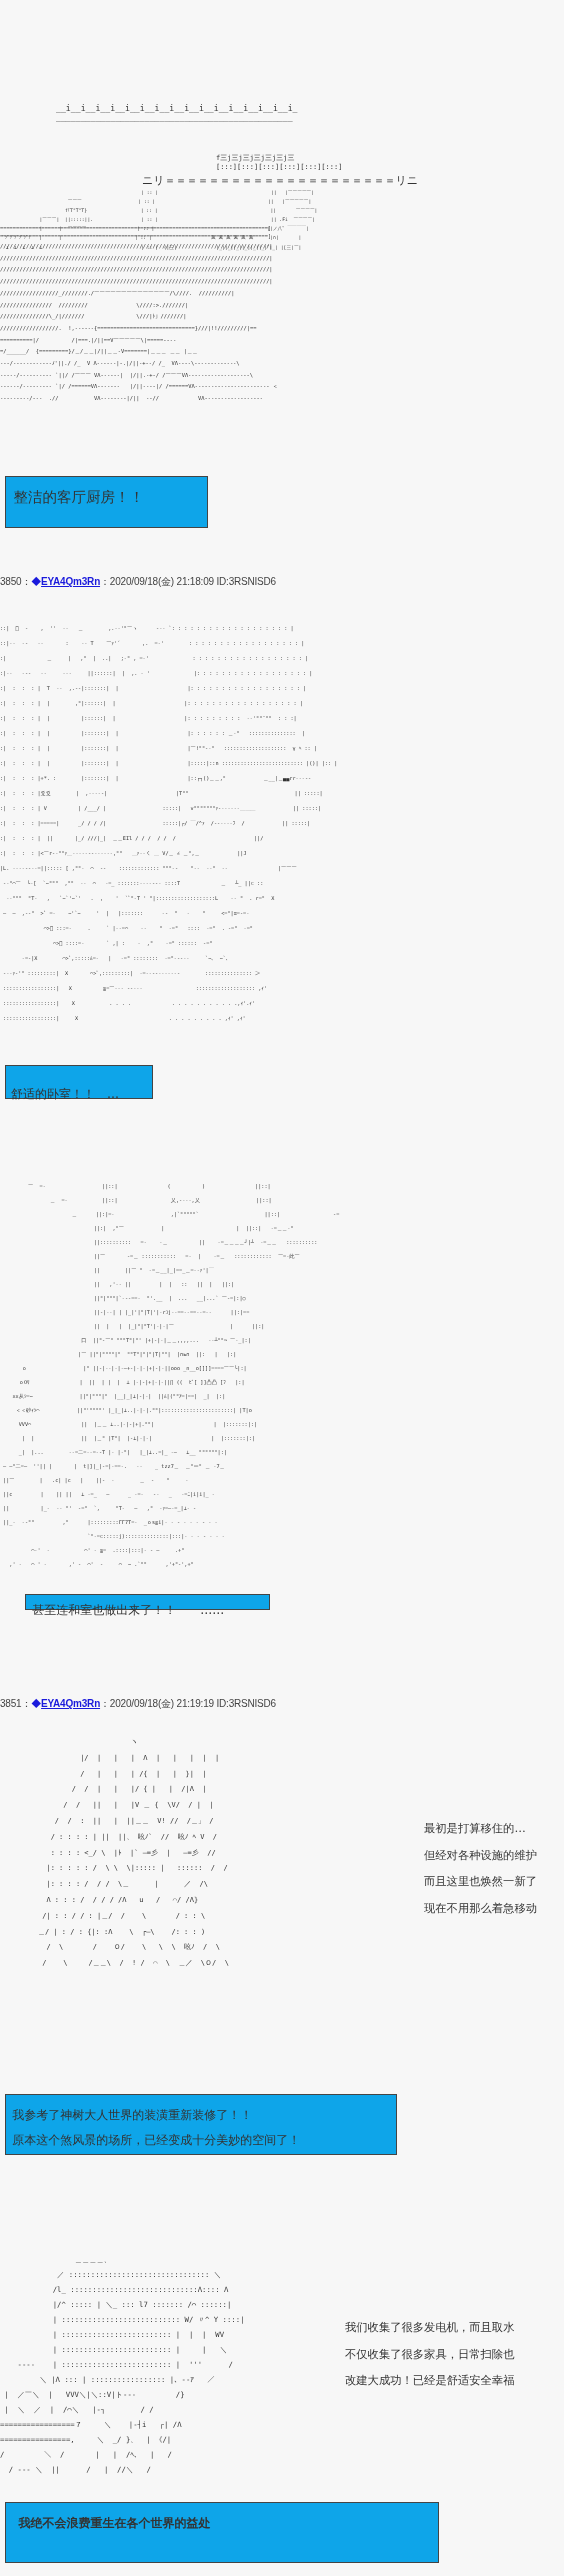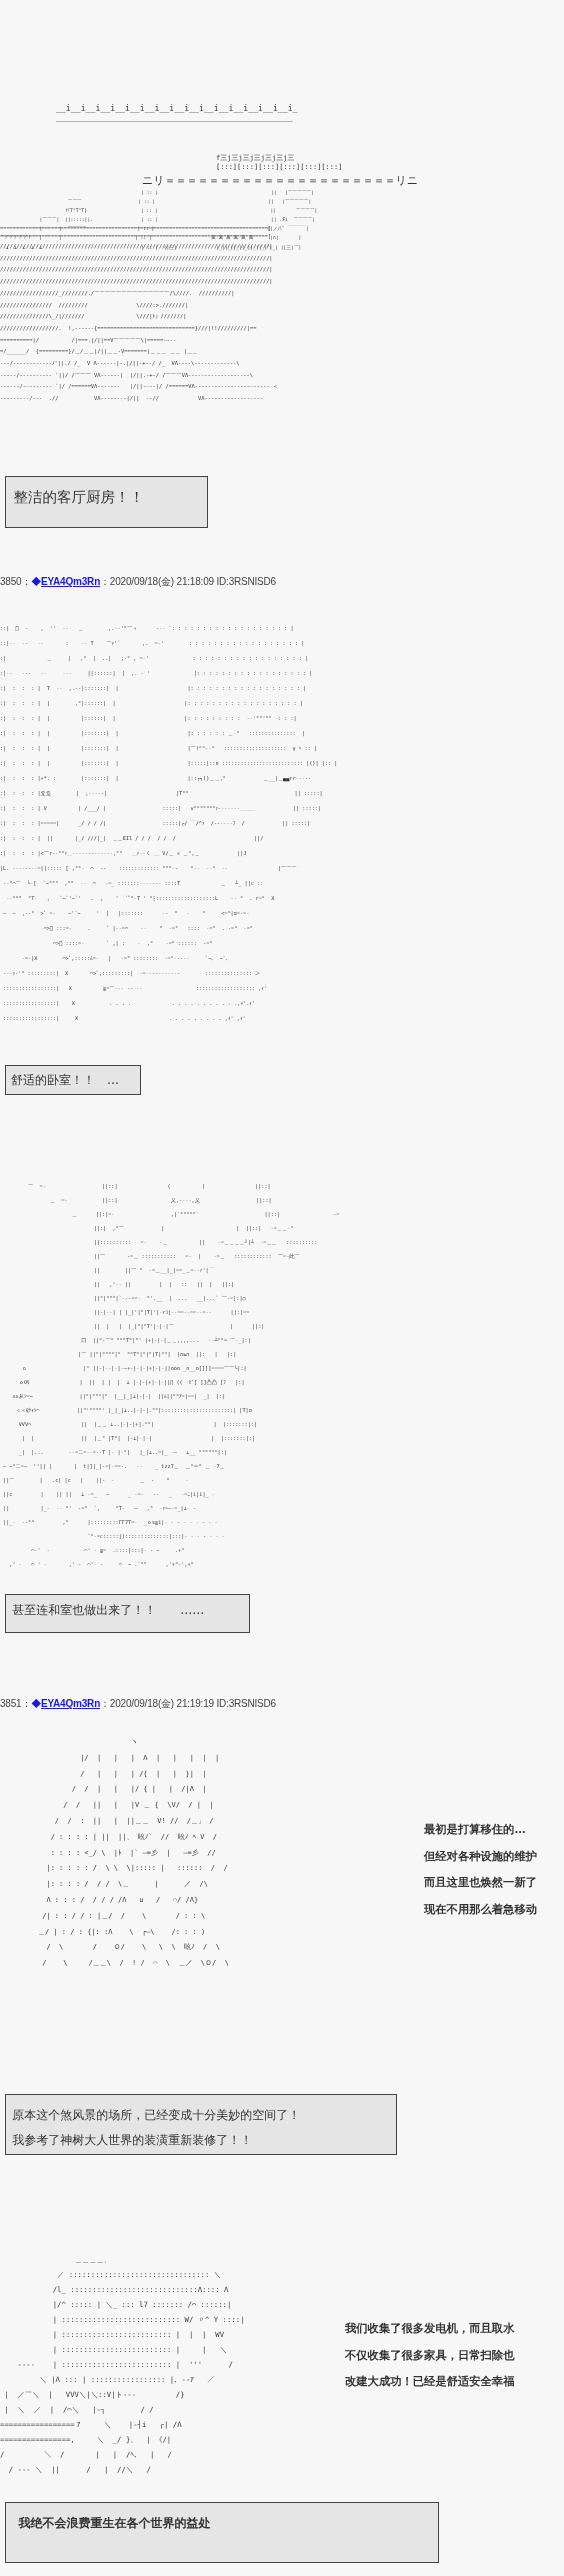--- a/index.html
+++ b/index.html
@@ -9,34 +9,34 @@
     font-family:"DejaVu Sans", sans-serif;
   }
   .aa {
     position:absolute; margin:0; white-space:pre;
     font-family:"DejaVu Sans Mono", monospace;
     font-size:7.6px; line-height:11.3px; color:#333;
     letter-spacing:0px;
   }
   .caption {
     position:absolute; left:5px; box-sizing:border-box;
-    border:0.9px solid #444; background:#e5e5e5;
+    border:0.9px solid #444; background:#0ea5e9;
     font-family:"DejaVu Serif", serif; font-size:12px; color:#333;
     padding:7.6px 6.3px 6.3px 7.6px; line-height:20px;
   }
   .caption .line { display:block; white-space:nowrap; }
   .post-header {
     position:absolute; left:0; font-family:"Liberation Sans", sans-serif;
     font-size:10px; color:#444; white-space:nowrap; letter-spacing:-0.2px;
   }
   .post-header .trip { color:#1a1adc; font-weight:bold;text-decoration:underline; }
   .post-header .diamond { color:#1a1adc; }
   .side-text {
     position:absolute; font-family:"DejaVu Serif", serif;
-    font-size:11.3px; color:#333; line-height:26.5px; white-space:nowrap;font-weight:bold;
+    font-size:11.3px; color:#333; line-height:26.5px; white-space:nowrap;
   }
   .side-text .line { display:block; }
 </style>
 </head>
 <body>
 
 <pre class="aa" style="left:16px; top:104px; font-size:8.2px; line-height:8.8px;padding-left:40px;">__i__i__i__i__i__i__i__i__i__i__i__i__i__i__i__i_
 ________________________________________________</pre>
 <pre class="aa" style="left:216px; top:154px; font-size:7px; line-height:8.8px;">f三j三j三j三j三j三j三
 [:::][:::][:::][:::][:::][:::]</pre>
@@ -94,21 +94,21 @@
   -‐"""  "T-   ,   `~`'~`'   .  ,    '  `ﾟ"-T ' "|:::::::::::::::::::L    ‐‐ "  . r="  X
  —  —  ,-‐"  &gt;ﾟ =-    ~'`~     '  |   |:::::::      -‐  "   -    "     &lt;="|≡=‐=-
               ⌒&gt;ﾟ :::=-     .     ` |--=⌒    -‐    "  -="   ::::  -="  . -="  -="
                  ⌒&gt;ﾟ ::::=-       ` ,| :    -  ,"    -=" ::::::  -="
        -=‐|X        ⌒&gt;ﾟ,:::::ﾑ=-   |   -=" ::::::::  -="-----     `~、 ~`、
  --‐ｧ-'" :::::::::|  X       ⌒&gt;ﾟ,:::::::::|  -=-----------        ::::::::::::::: ＞
  :::::::::::::::::|   X          ≧=￣--- -----                 ::::::::::::::::::: ,ｨ'
  :::::::::::::::::|    X           . . . .             . . . . . . . . . . .,ｨ'.ｨ'
  :::::::::::::::::|     X                             . . . . . . . . . ,ｨ' ,ｨ'</pre>
 
-<div class="caption" style="top:1065px; width:136px; height:30px; padding:2px 5px; line-height:24px;">
+<div class="caption" style="top:1065px; width:148px; height:30px; padding:16px 5px; line-height:24px;">
   <span class="line">舒适的卧室！！　…</span>
 </div>
 
 <pre class="aa" style="left:0; top:1179px; font-size:5.2px; line-height:14px;">         ￣  =-                  ||::|                (          )                ||::|
                 ＿  =-           ||::|                 乂,-‐‐-,乂                  ||::|
                        ＿      ||:|=-                  ,|`"""""`                     ||::|                 -=
                               ||:|  ,"￣            |                       |  ||::|   -=＿＿-"
                               ||::::::::::   =-    -＿          ||    -=＿＿＿＿┘|┴  -=＿＿   ::::::::::
                               ||￣       -=＿ :::::::::::   =-  |    -=＿   ::::::::::::  ￣=-此￣
                               ||        ||￣ "  -=＿__|_|==_＿=--ｧ'|￣
@@ -127,21 +127,21 @@
       _|  |...        --=二=--=--T |- |-"|   |_|⊥..=|_ -―   ⊥__ """"""|:|
  ― ―"二=―  ''|| |       |  t|]|_|-=|-==-.   -‐    _ tzz7＿  ＿"ー" ＿ -7＿
  ||￣        |   .c| |c   |    ||-  -        ＿  -    "     -
  ||c         |    || ||   ⊥ -=_   ―      _ -=-   -‐   _   -=ﾆ|i|i|_ -
  ||          |_-  -‐ "'  -="  `,     "T-   ―   ,"  -ｧ=―-=_|⊥- -
  ||_-  -‐""         ,"      |:::::::::ΓΓ7T=-  _ｏs≦i|- - - - - - - - -
                             `"-=⊂:::::j)::::::::::::::|:::|- - - - - - -
           ⌒-'  -           ⌒' - ≧=  .::::|:::|- - ―     .+"
    ,' -   ⌒ ' -       ,' -  ⌒'  -     ⌒  ~ .`""      ,'+"-',+"</pre>
 
-<div class="caption" style="top:1594px; width:245px; height:39px; padding:2.5px 6.3px; line-height:24px;">
+<div class="caption" style="top:1594px; width:245px; height:16px; padding:2.5px 6.3px; line-height:24px;margin-left:20px;">
   <span class="line">甚至连和室也做出来了！！　　……</span>
 </div>
 
 <div class="post-header" style="top:1697px;text-align:right;">
   <span>3851</span><span>：</span><span class="diamond">◆</span><span class="trip">EYA4Qm3Rn</span><span>：</span><span>2020/09/18(金) 21:19:19 ID:3RSNISD6</span>
 </div>
 
 <pre class="aa" style="left:38px; top:1735px; font-size:7px; line-height:15.8px;">                      ヽ
           |/  |   |   |  Λ  |   |   |  |  |
           /   |   |   | /{  |   |  }|  |
@@ -159,22 +159,22 @@
  /    \     /＿＿\  /  ! /  ⌒  \  ＿／  \Ｏ/  \</pre>
 
 <div class="side-text" style="left:424px; top:1816px;">
   <span class="line">最初是打算移住的…</span>
   <span class="line">但经对各种设施的维护</span>
   <span class="line">而且这里也焕然一新了</span>
   <span class="line">现在不用那么着急移动</span>
 </div>
 
 <div class="caption" style="top:2094px; width:392px; height:61px; padding:7.6px 6.3px; line-height:25px;">
+  <span class="line">我参考了神树大人世界的装潢重新装修了！！</span>
   <span class="line">原本这个煞风景的场所，已经变成十分美妙的空间了！</span>
-  <span class="line">我参考了神树大人世界的装潢重新装修了！！</span>
 </div>
 
 <pre class="aa" style="left:0; top:2252px; font-size:7.3px; line-height:15px;">                 ＿＿＿＿、
              ／ :::::::::::::::::::::::::::::::: ＼
             /l_ :::::::::::::::::::::::::::::Λ:::: Λ
             |/^ ::::: | ＼_ ::: l7 ::::::: /⌒ ::::::|
             | ::::::::::::::::::::::::::: W/ 〃^ Y ::::|
             | ::::::::::::::::::::::::: |  |  |  WV
             | ::::::::::::::::::::::::: |     |   ＼
     ----    | ::::::::::::::::::::::::: |  '''      /

